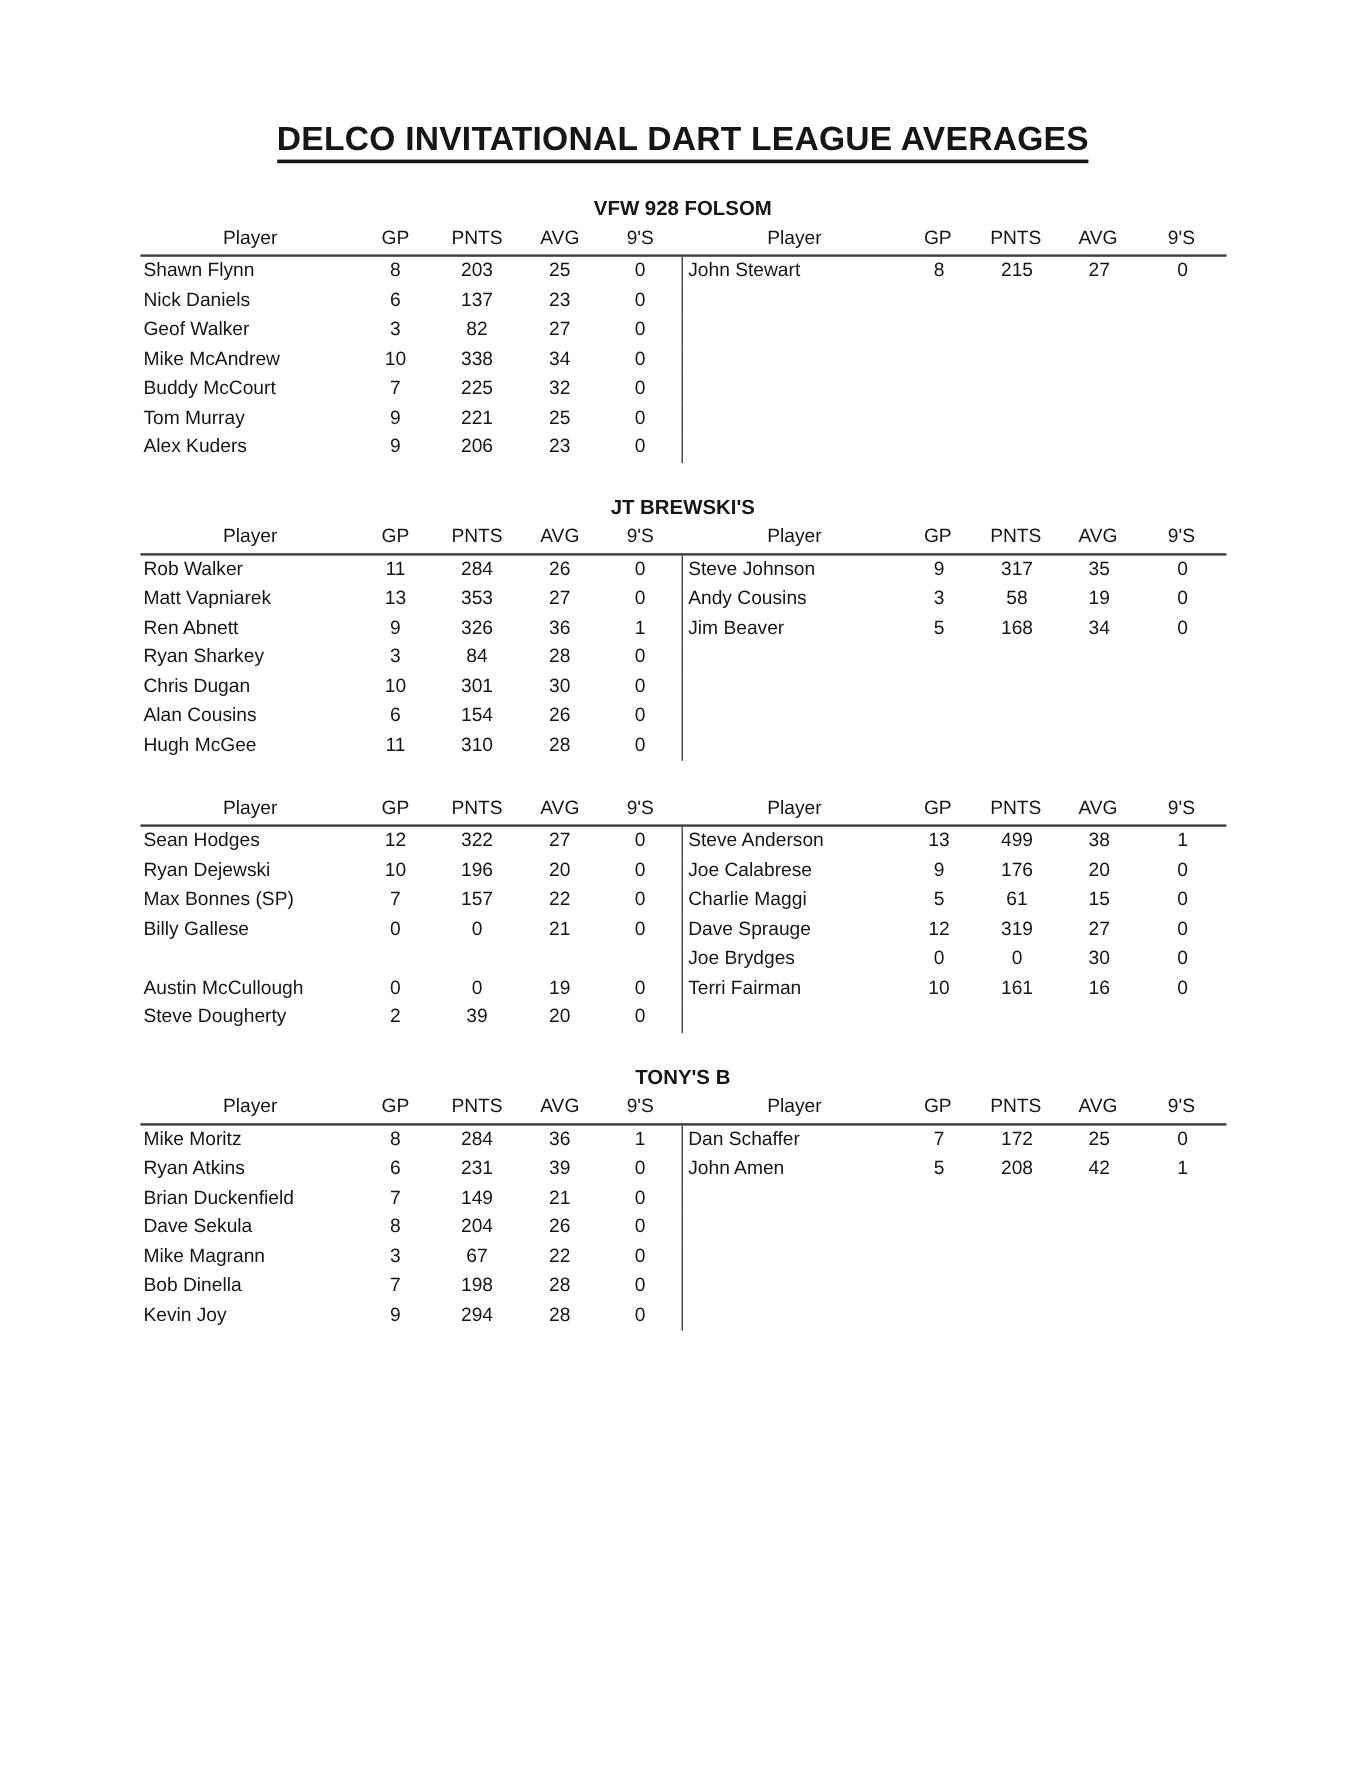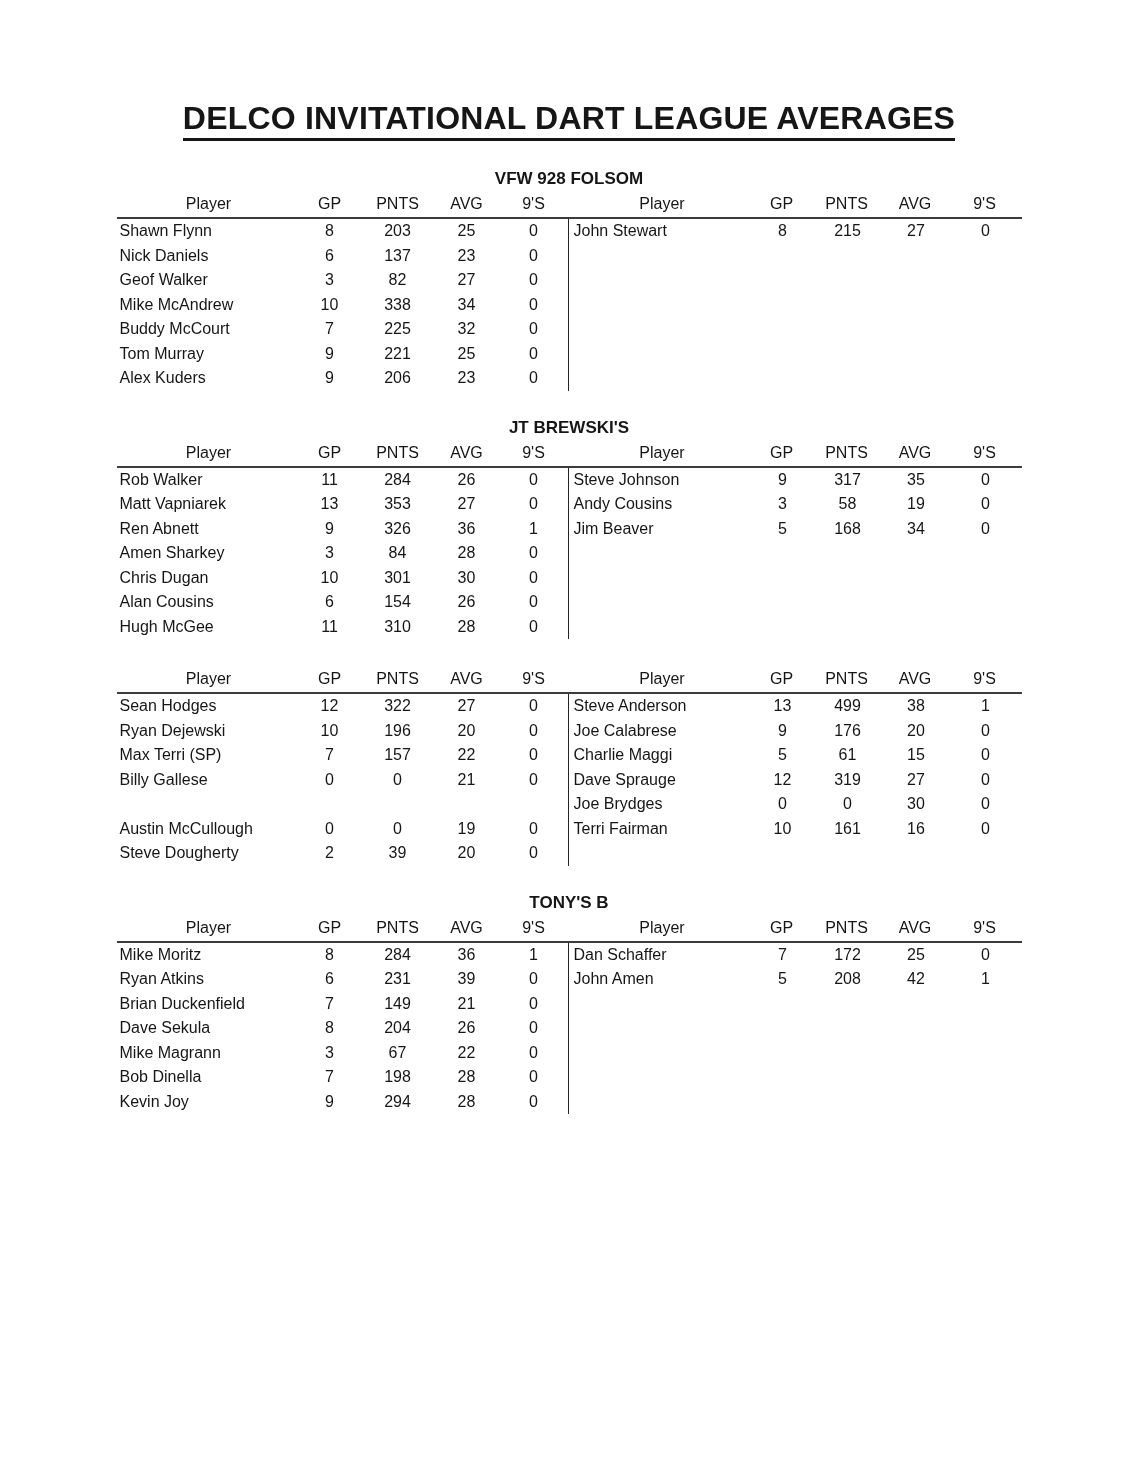--- a/index.html
+++ b/index.html
@@ -9,21 +9,21 @@
     margin:0 auto;
     position:relative;
     font-family:"Liberation Sans", sans-serif;
     color:#161616;
     box-sizing:border-box;
     padding-top:100px;
     overflow:hidden;
   }
   .page-title {
     text-align:center;
-    font-size:32px;
+    font-size:28px;
     font-weight:bold;
     letter-spacing:0.2px;
     margin:0;
   }
   .page-title span {
     border-bottom:3px solid #161616;
     padding-bottom:2px;
   }
   .page-date {
     text-align:center;
@@ -273,21 +273,21 @@
           <div class="half rh">
             <div class="cell c-player">Jim Beaver</div>
             <div class="cell c-gp num">5</div>
             <div class="cell c-pnts num">168</div>
             <div class="cell c-avg num">34</div>
             <div class="cell c-nines num">0</div>
           </div>
         </div>
         <div class="t-row">
           <div class="half lh">
-            <div class="cell c-player">Amen Sharkey</div>
+            <div class="cell c-player">Ryan Sharkey</div>
             <div class="cell c-gp num">3</div>
             <div class="cell c-pnts num">84</div>
             <div class="cell c-avg num">28</div>
             <div class="cell c-nines num">0</div>
           </div>
           <div class="half rh">
             <div class="cell c-player"></div>
             <div class="cell c-gp num"></div>
             <div class="cell c-pnts num"></div>
             <div class="cell c-avg num"></div>
@@ -387,21 +387,21 @@
           <div class="half rh">
             <div class="cell c-player">Joe Calabrese</div>
             <div class="cell c-gp num">9</div>
             <div class="cell c-pnts num">176</div>
             <div class="cell c-avg num">20</div>
             <div class="cell c-nines num">0</div>
           </div>
         </div>
         <div class="t-row">
           <div class="half lh">
-            <div class="cell c-player">Max Terri (SP)</div>
+            <div class="cell c-player">Max Bonnes (SP)</div>
             <div class="cell c-gp num">7</div>
             <div class="cell c-pnts num">157</div>
             <div class="cell c-avg num">22</div>
             <div class="cell c-nines num">0</div>
           </div>
           <div class="half rh">
             <div class="cell c-player">Charlie Maggi</div>
             <div class="cell c-gp num">5</div>
             <div class="cell c-pnts num">61</div>
             <div class="cell c-avg num">15</div>

